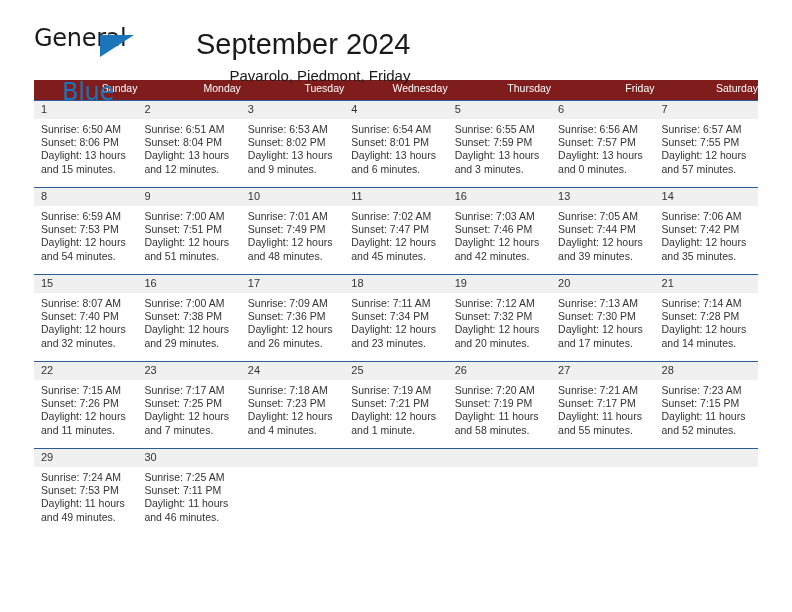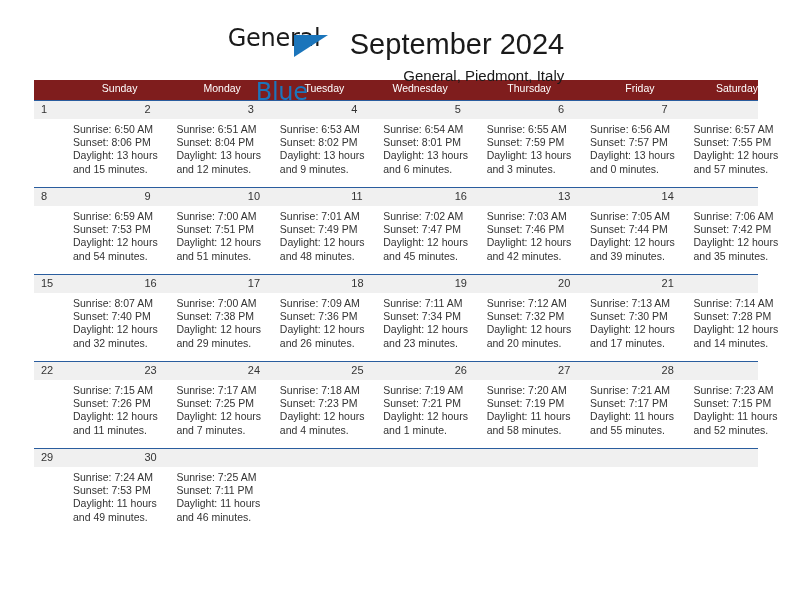--- a/index.html
+++ b/index.html
@@ -18,21 +18,21 @@
     position: relative;
     width: 792px;
     height: 612px;
     box-sizing: border-box;
     padding: 0 34px;
   }
   
   .topbar {
     display: flex;
     align-items: flex-start;
-    justify-content: center;
+    justify-content: flex-start;
     padding-top: 26px;
     height: 72px;
     box-sizing: border-box;
   }
   .logo {
     position: relative;
     width: 122px;
     height: 52px;
   }
   .logo-general {
@@ -68,20 +68,21 @@
   .titlebox {
     text-align: right;
     padding-top: 2px;
   }
   .cal-title {
     font-size: 29px;
     font-weight: normal;
     color: #1a1a1a;
     line-height: 1.15;
     font-family: "Liberation Sans", sans-serif;
+    margin-left: 40px;
   }
   .cal-sub {
     font-size: 15px;
     color: #1a1a1a;
     margin-top: 6px;
     line-height: 1.2;
   }
   
   .calendar {
     margin-top: 8px;
@@ -117,21 +118,20 @@
     padding: 3px 0 4px 7px;
     height: 18px;
     box-sizing: border-box;
     line-height: 1;
   }
   .daybody {
     padding: 4px 6px 0 7px;
     font-size: 10.5px;
     line-height: 13.4px;
     color: #333333;
-    margin-left: 32px;
   }
   .daybody div {
     white-space: nowrap;
   }
   .cell-empty .daynum {
     background: #f0f0f0;
   }
 </style>
 </head>
 <body>
@@ -141,21 +141,21 @@
   <div class="topbar">
 
     <div class="logo">
       <span class="logo-general">General</span>
       <span class="logo-tri"></span>
       <span class="logo-blue">Blue</span>
     </div>
 
     <div class="titlebox">
       <div class="cal-title">September 2024</div>
-      <div class="cal-sub">General, Piedmont, Italy</div>
+      <div class="cal-sub">Pavarolo, Piedmont, Friday</div>
     </div>
 
   </div>
 
   <table class="calendar">
     <thead>
       <tr>
         <th>Sunday</th>
         <th>Monday</th>
         <th>Tuesday</th>

